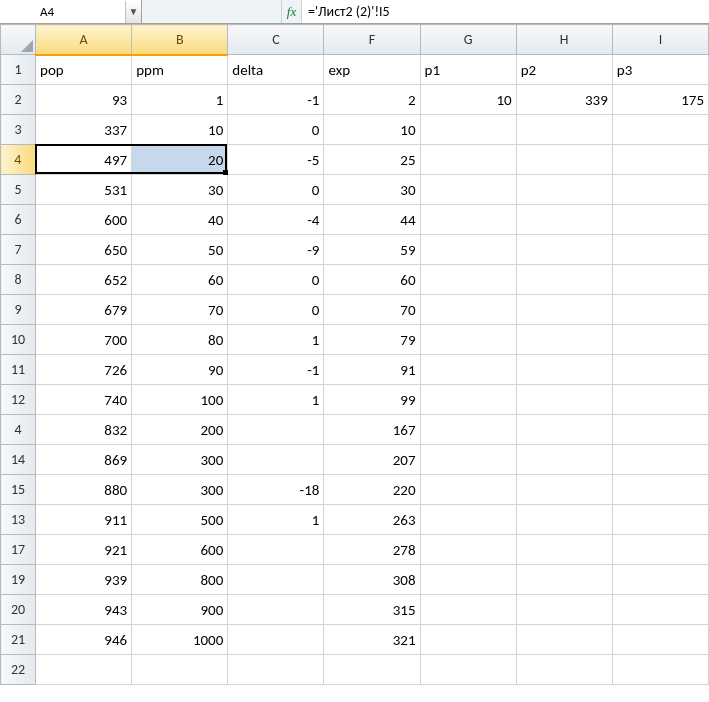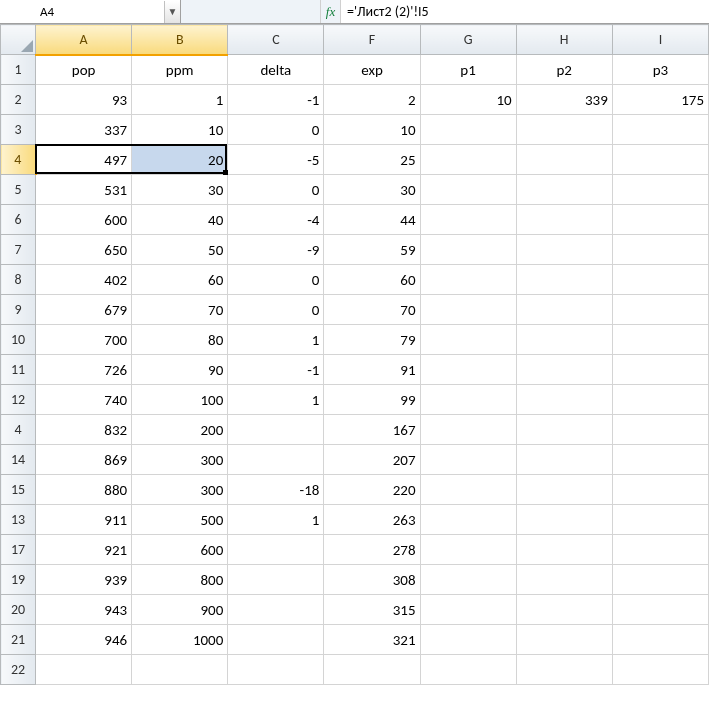--- a/index.html
+++ b/index.html
@@ -17,21 +17,21 @@
   .topbar {
     display: flex;
     align-items: stretch;
     height: 24px;
     border-bottom: 1px solid #a0a0a0;
     background: #eef3f8;
   }
   .namebox-wrap {
     display: flex;
     align-items: center;
-    width: 181px;
+    width: 142px;
     border-right: 1px solid #a0a0a0;
     padding-left: 36px;
     background: #fff;
   }
   .namebox {
     flex: 1;
     font-size: 13px;
     padding: 2px 4px;
   }
   .nb-dd {
@@ -119,21 +119,21 @@
     color: #6b4e00;
   }
   
   td.rowhdr.selrow {
     background: linear-gradient(to right,#fef3cf,#f9da7c);
     border-right: 2px solid #f2a100;
     color: #6b4e00;
   }
 
   
-  td.txt { text-align: center; }
+  td.txt { text-align: left; }
   td.num { text-align: right; }
 
   
   td.selrange {
     background: #c7d8ed;
   }
 
   
   .active-border {
     position: absolute;
@@ -255,21 +255,21 @@
           <td class="num">650</td>
           <td class="num">50</td>
           <td class="num">-9</td>
           <td class="num">59</td>
           <td class=""></td>
           <td class=""></td>
           <td class=""></td>
         </tr>
         <tr>
           <td class="rowhdr">8</td>
-          <td class="num">402</td>
+          <td class="num">652</td>
           <td class="num">60</td>
           <td class="num">0</td>
           <td class="num">60</td>
           <td class=""></td>
           <td class=""></td>
           <td class=""></td>
         </tr>
         <tr>
           <td class="rowhdr">9</td>
           <td class="num">679</td>

